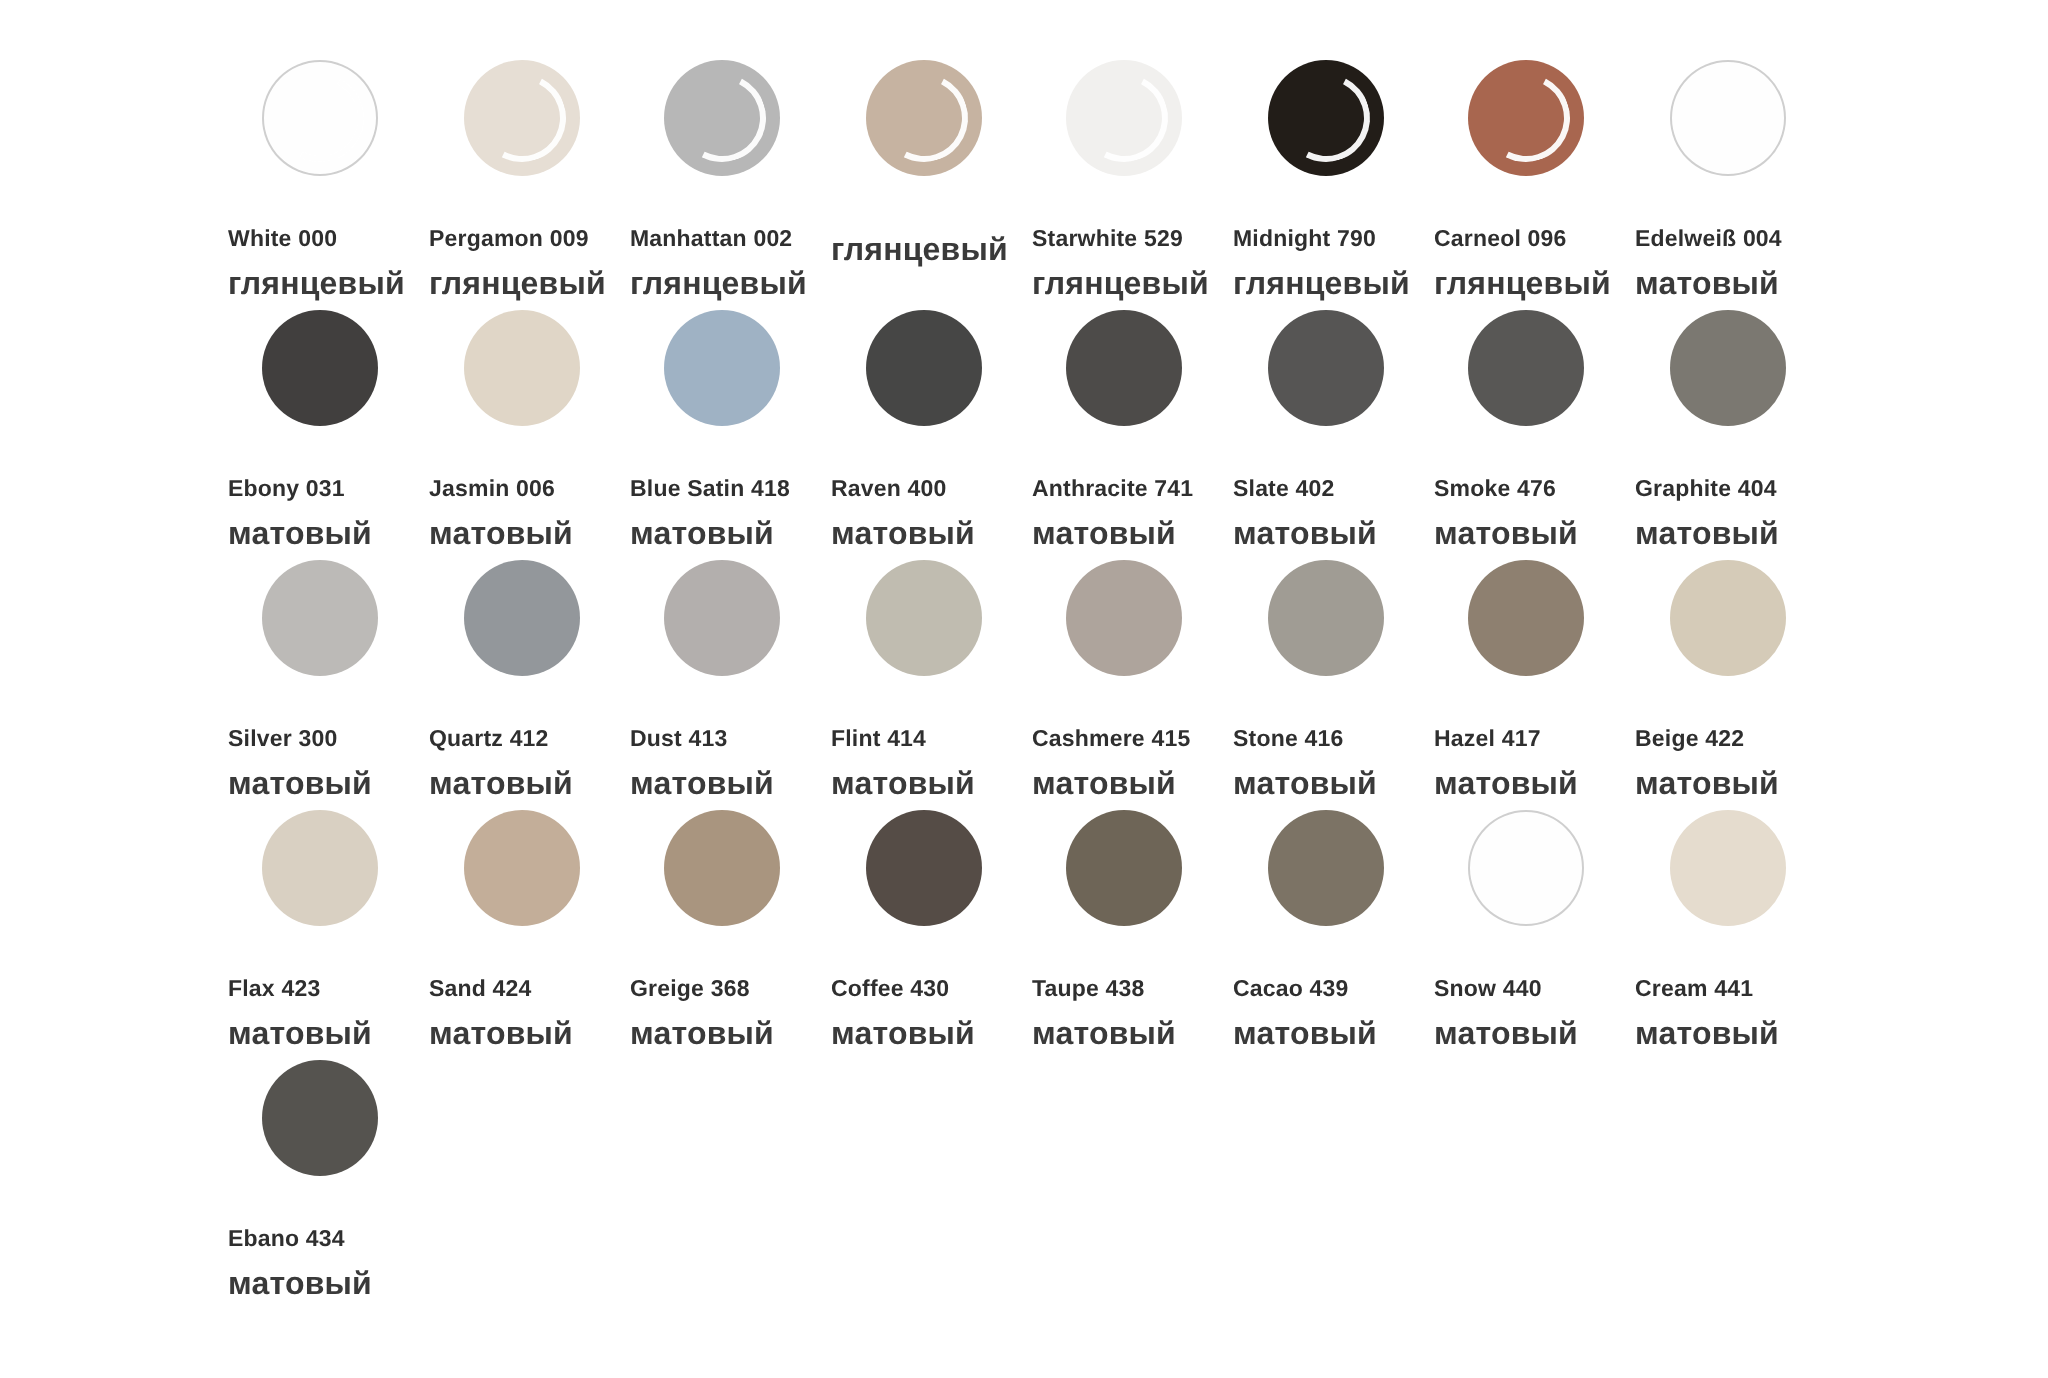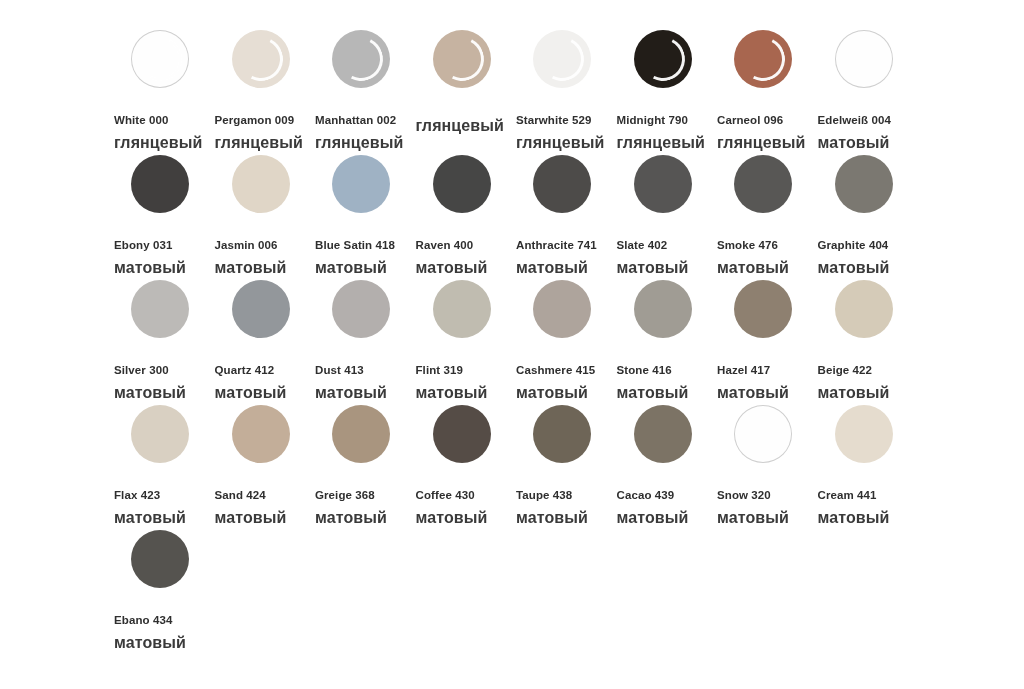--- a/index.html
+++ b/index.html
@@ -222,21 +222,21 @@
     <div class="swatch-cell">
       <div class="swatch-disc" style="background: rgb(179, 175, 173);"></div>
       <div class="swatch-labels">
         <span class="swatch-name">Dust 413</span>
         <span class="swatch-finish">матовый</span>
       </div>
     </div>
     <div class="swatch-cell">
       <div class="swatch-disc" style="background: rgb(192, 188, 176);"></div>
       <div class="swatch-labels">
-        <span class="swatch-name">Flint 319</span>
+        <span class="swatch-name">Flint 414</span>
         <span class="swatch-finish">матовый</span>
       </div>
     </div>
     <div class="swatch-cell">
       <div class="swatch-disc" style="background: rgb(174, 164, 156);"></div>
       <div class="swatch-labels">
         <span class="swatch-name">Cashmere 415</span>
         <span class="swatch-finish">матовый</span>
       </div>
     </div>
@@ -299,21 +299,21 @@
     <div class="swatch-cell">
       <div class="swatch-disc" style="background: rgb(124, 115, 101);"></div>
       <div class="swatch-labels">
         <span class="swatch-name">Cacao 439</span>
         <span class="swatch-finish">матовый</span>
       </div>
     </div>
     <div class="swatch-cell">
       <div class="swatch-disc outlined" style="background: rgb(254, 254, 254);"></div>
       <div class="swatch-labels">
-        <span class="swatch-name">Snow 320</span>
+        <span class="swatch-name">Snow 440</span>
         <span class="swatch-finish">матовый</span>
       </div>
     </div>
     <div class="swatch-cell">
       <div class="swatch-disc" style="background: rgb(229, 220, 206);"></div>
       <div class="swatch-labels">
         <span class="swatch-name">Cream 441</span>
         <span class="swatch-finish">матовый</span>
       </div>
     </div>

